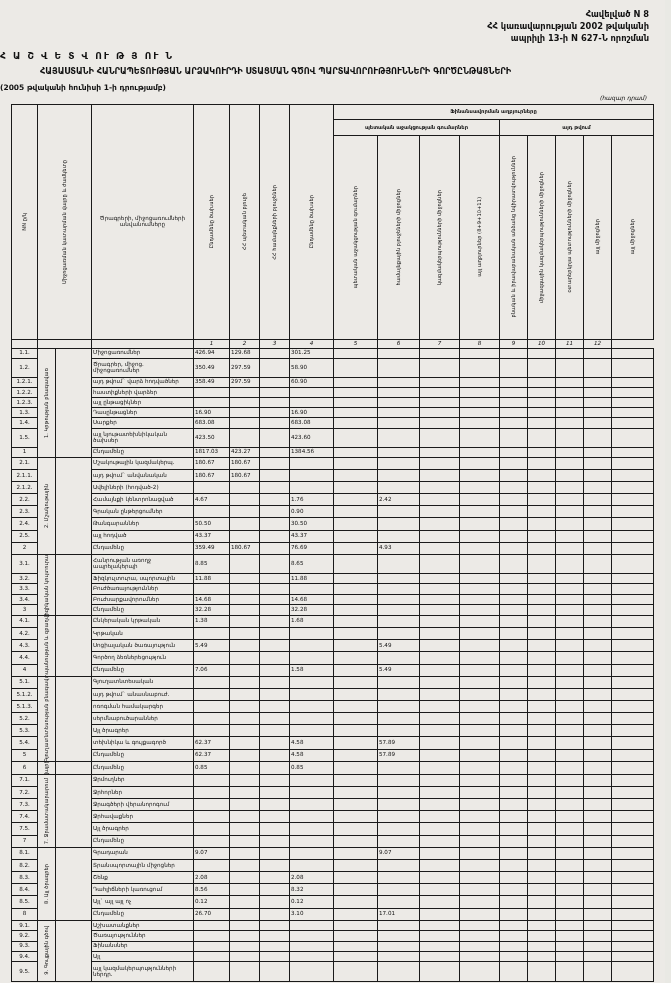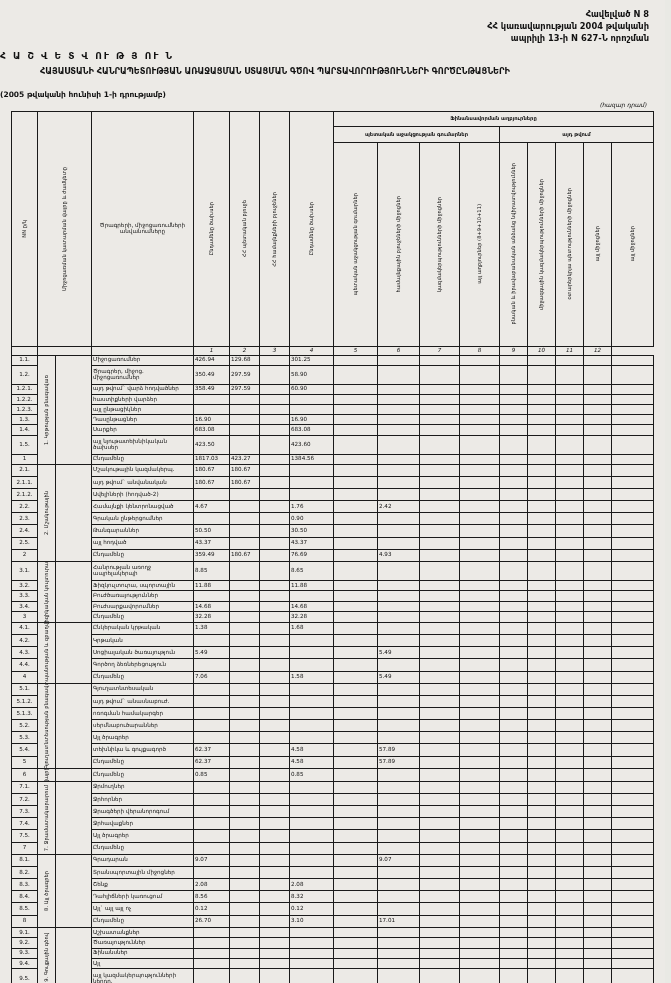--- a/index.html
+++ b/index.html
@@ -21,21 +21,21 @@
     font-size:8.3px;
     line-height:1.45;
     padding:8px 16px 0 0;
     font-weight:bold;
   }
   .title-block{
     margin-top:7px;
   }
   .t1{font-size:9px;font-weight:bold;letter-spacing:2px;}
   .t2{font-size:8.2px;font-weight:bold;line-height:1.5;margin-top:4px;padding:0 40px;}
-  .t3{font-size:7.5px;font-weight:bold;margin-top:13px;}
+  .t3{font-size:7.5px;font-weight:bold;margin-top:6px;}
   .unit{
     font-size:6px;
     text-align:right;
     padding-right:18px;
     margin-top:2px;
     font-style:italic;
   }
   table.main{
     border-collapse:collapse;
     margin:3px auto 0 auto;
@@ -83,27 +83,27 @@
     padding:0;
   }
 </style>
 </head>
 <body>
 
 <div class="page">
 
   <div class="hdr">
     <div>Հավելված N 8</div>
-    <div>ՀՀ կառավարության 2004 թվականի</div>
+    <div>ՀՀ կառավարության 2002 թվականի</div>
     <div>ապրիլի 13-ի N 627-Ն որոշման</div>
   </div>
 
   <div class="title-block">
     <div class="t1">Հ Ա Շ Վ Ե Տ Վ ՈՒ Թ Յ ՈՒ Ն</div>
-    <div class="t2">ՀԱՅԱՍՏԱՆԻ ՀԱՆՐԱՊԵՏՈՒԹՅԱՆ ԱՌԱՋԱՑՄԱՆ ՍՏԱՑՄԱՆ ԳԾՈՎ ՊԱՐՏԱՎՈՐՈՒԹՅՈՒՆՆԵՐԻ ԳՈՐԾԸՆԹԱՑՆԵՐԻ</div>
+    <div class="t2">ՀԱՅԱՍՏԱՆԻ ՀԱՆՐԱՊԵՏՈՒԹՅԱՆ ԱՐՁԱԿՈՒՐԴԻ ՍՏԱՑՄԱՆ ԳԾՈՎ ՊԱՐՏԱՎՈՐՈՒԹՅՈՒՆՆԵՐԻ ԳՈՐԾԸՆԹԱՑՆԵՐԻ</div>
     <div class="t3">(2005 թվականի հունիսի 1-ի դրությամբ)</div>
   </div>
   <div class="unit">(հազար դրամ)</div>
 
   <table class="main">
     <colgroup>
       <col style="width:26px">
         <col style="width:18px">
         <col style="width:36px">
       <col style="width:102px">

